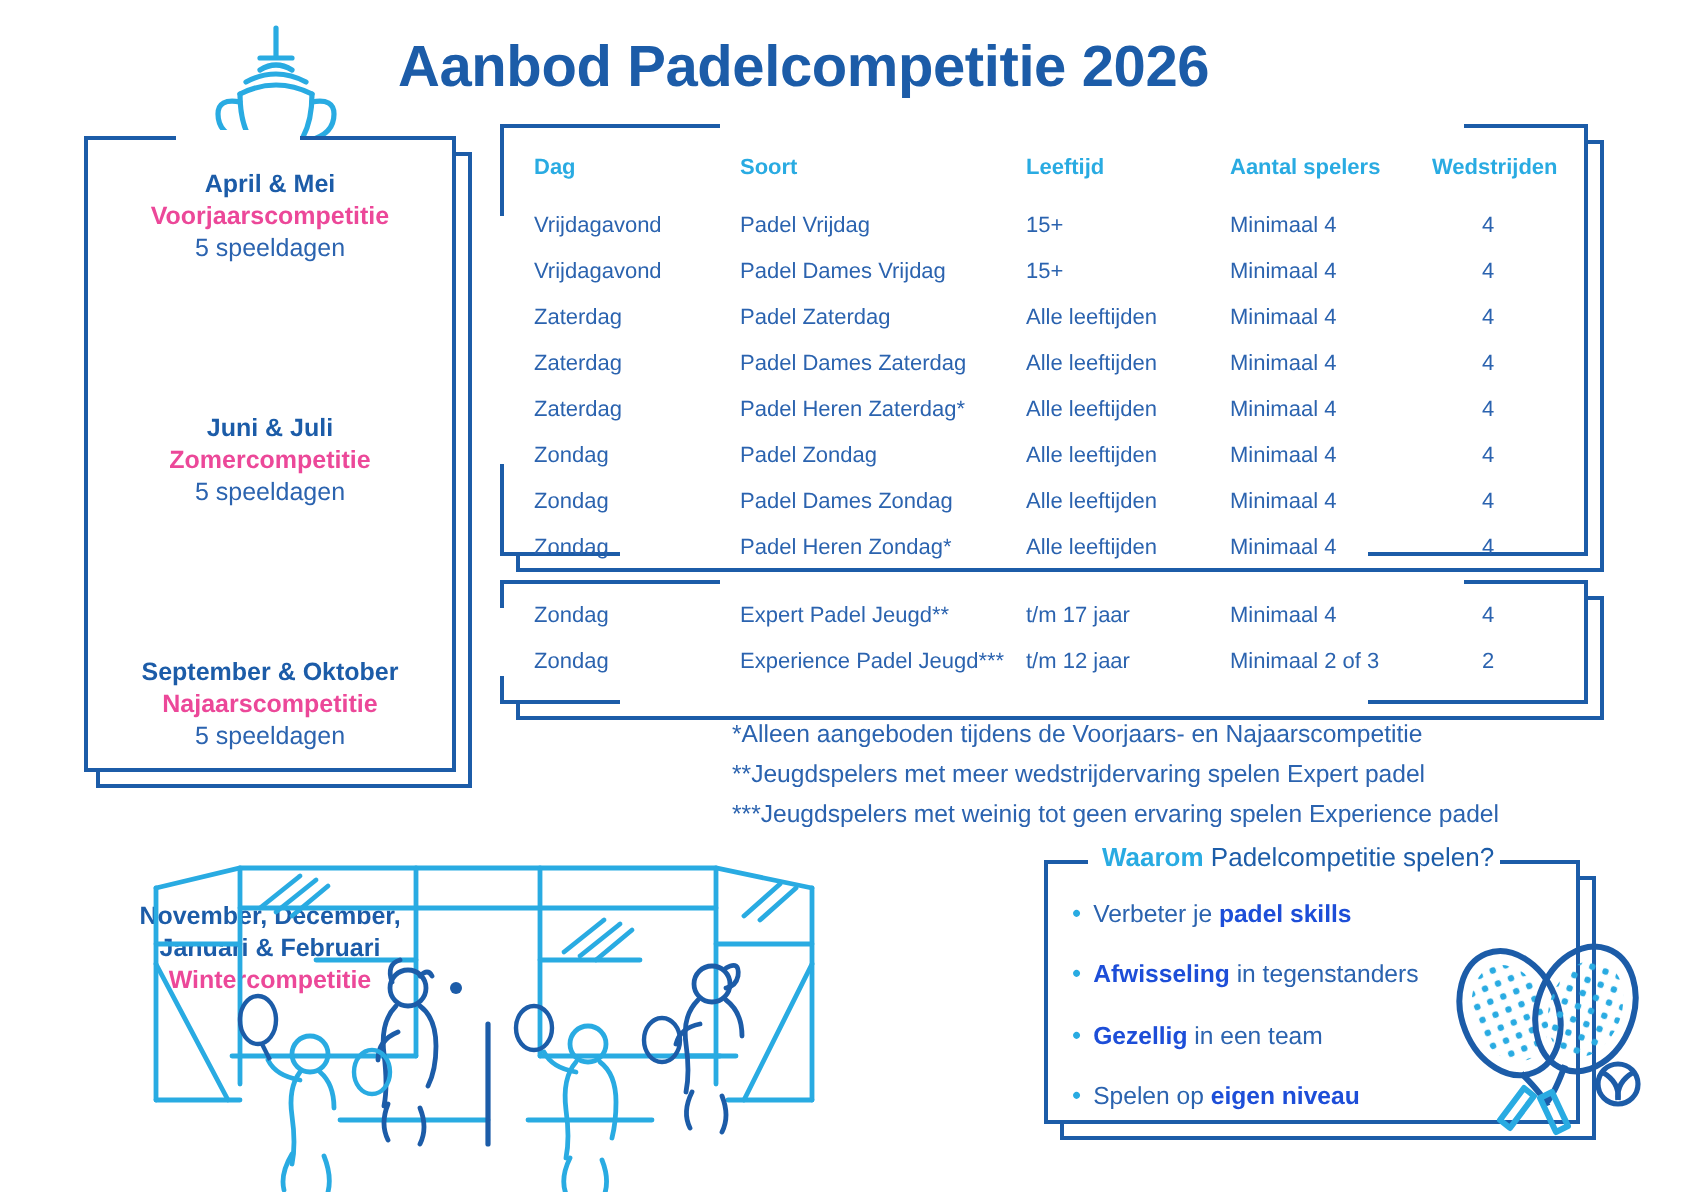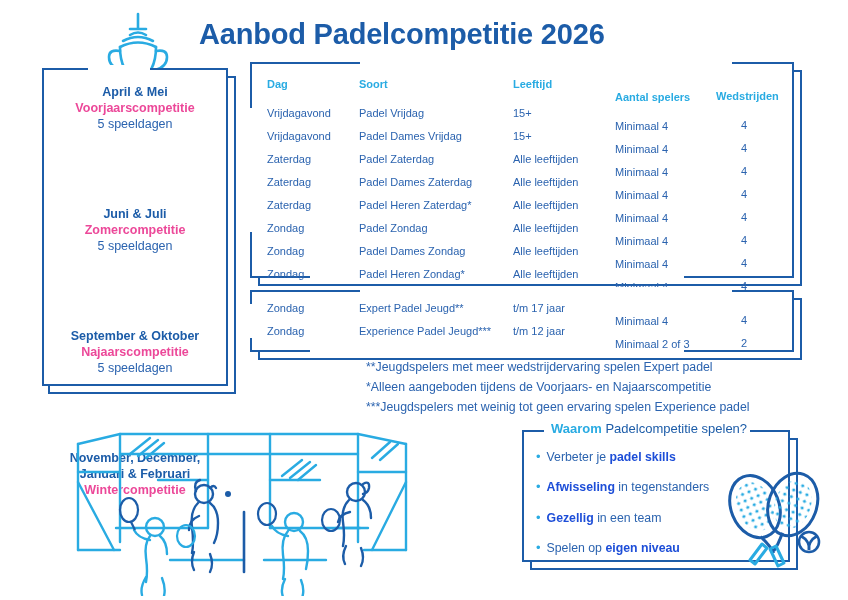--- a/index.html
+++ b/index.html
@@ -70,24 +70,24 @@
     position:absolute; bottom:-3px; left:60px; right:110px; height:6px; background:#fff;
   }
   .tbl-inner{ position:absolute; inset:0; padding:0; }
 
   #table-main{ left:250px; top:62px; width:544px; height:216px; }
   #table-youth{ left:250px; top:290px; width:544px; height:62px; }
 
   .row{ position:absolute; left:0; right:0; height:22px; display:block; }
   .cell{ position:absolute; font-size:11px; color:#2B63AF; white-space:nowrap; }
   .cell.c0{ left:17px; }
-  .cell.c1{ left:109px; }
+  .cell.c1{ left:120px; }
   .cell.c2{ left:263px; }
-  .cell.c3{ left:365px;margin-top:13px; }
-  .cell.c4{ left:466px; width:56px; text-align:center;margin-top:12px; }
+  .cell.c3{ left:365px; }
+  .cell.c4{ left:466px; width:56px; text-align:center; }
   .hdr .cell{ color:#29ABE2; font-weight:bold; }
 
   
   #footnotes{ position:absolute; left:366px; top:358px; width:420px; }
   .footnote{ font-size:12.3px; color:#2B63AF; line-height:1.62; white-space:nowrap; }
 
   
   #why-box{ position:absolute; left:522px; top:430px; width:268px; height:132px;padding-left:20px; }
   #why-box .f-outer{
     position:absolute; left:8px; top:8px; right:-8px; bottom:-8px; border:2px solid #1C5CA8;
@@ -272,22 +272,22 @@
         <span class="cell c0">Zondag</span>
         <span class="cell c1">Experience Padel Jeugd***</span>
         <span class="cell c2">t/m 12 jaar</span>
         <span class="cell c3">Minimaal 2 of 3</span>
         <span class="cell c4">2</span>
       </div>
     </div>
   </div>
 
   <div id="footnotes">
+    <div class="footnote">*Alleen aangeboden tijdens de Voorjaars- en Najaarscompetitie</div>
     <div class="footnote">**Jeugdspelers met meer wedstrijdervaring spelen Expert padel</div>
-    <div class="footnote">*Alleen aangeboden tijdens de Voorjaars- en Najaarscompetitie</div>
     <div class="footnote">***Jeugdspelers met weinig tot geen ervaring spelen Experience padel</div>
   </div>
 
   <div id="why-box">
     <div class="f-outer"></div>
     <div class="f-inner"></div>
     <div class="notch-title"></div>
     <div id="why-title">
       <span class="em">Waarom</span><span class="rest"> Padelcompetitie spelen?</span>
     </div>

